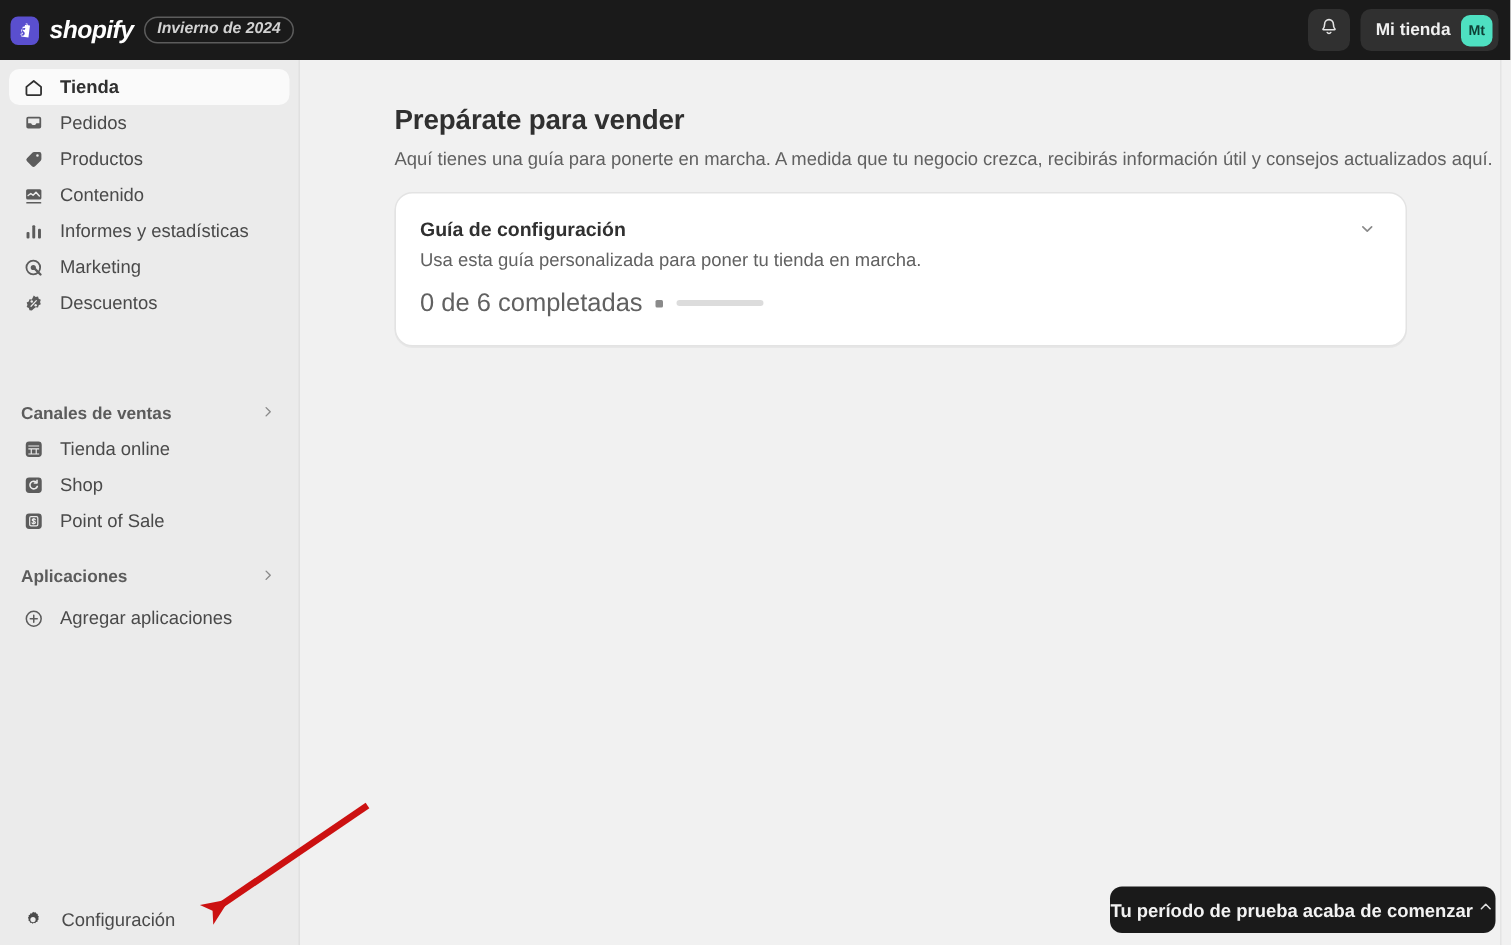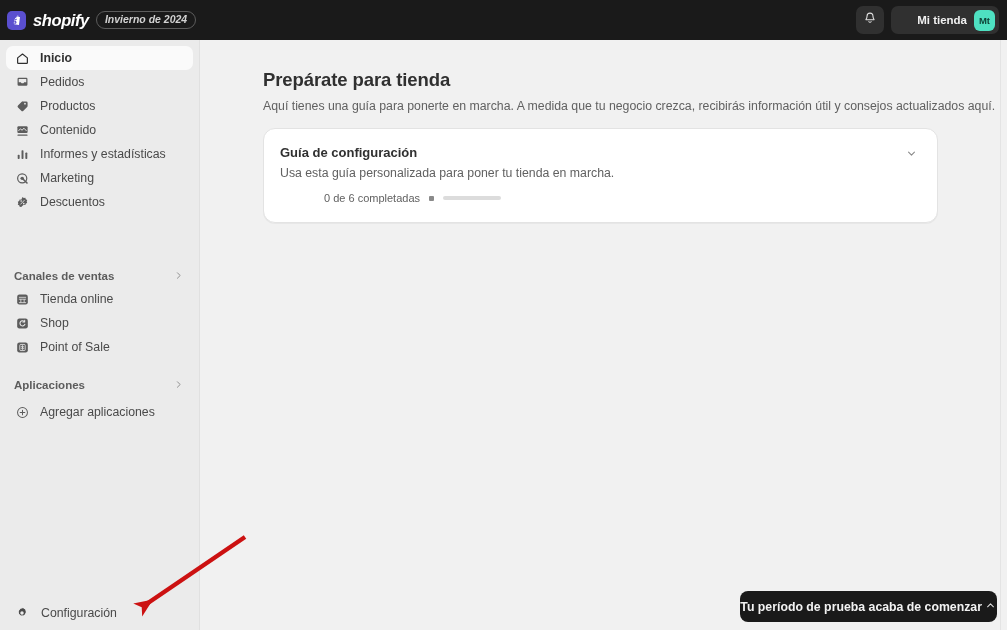--- a/index.html
+++ b/index.html
@@ -44,21 +44,21 @@
   .topright{
     position:absolute; right:8px; top:6px; height:28px;
     display:flex; align-items:center; gap:7px;
   }
   .bell-btn{
     width:28px; height:28px; border-radius:7px; background:#303030;
     display:flex; align-items:center; justify-content:center;
   }
   .store-chip{
     height:28px; background:#303030; border-radius:7px;
-    display:flex; align-items:center; gap:7px; padding:0 4px 0 26px;
+    display:flex; align-items:center; gap:7px; padding:0 4px 0 10px;
   }
   .store-chip .nm{ color:#f0f0f0; font-size:11.5px; font-weight:700; }
   .avatar{
     width:21px; height:21px; border-radius:6px; background:#4ee0c1;
     color:#0e3f35; font-size:9.5px; font-weight:600;
     display:flex; align-items:center; justify-content:center;
   }
 
   
   .sidebar{
@@ -108,21 +108,21 @@
   .card{
     position:absolute; left:63px; top:88px; width:675px;
     background:#fff; border:1px solid #e3e3e3; border-radius:12px;
     box-shadow:0 1px 0 rgba(0,0,0,0.04);
     padding:16px 16px 18px;
   }
   .card-top{ display:flex; align-items:flex-start; justify-content:space-between; }
   .card-title{ font-size:13px; font-weight:700; color:#303030; }
   .card-sub{ margin-top:6px; font-size:12.3px; color:#616161; }
   .progress-row{ margin-top:12px; display:flex; align-items:center; gap:9px; }
-  .progress-label{ font-size:11px; color:#616161;margin-left:44px; }
+  .progress-label{ font-size:17px; color:#616161; }
   .progress-dot{ width:5px; height:5px; border-radius:1px; background:#8a8a8a; flex:none; }
   .progress-track{ width:58px; height:4px; border-radius:2px; background:#dcdcdc; }
   .chev-btn{ width:20px; height:20px; display:flex; align-items:center; justify-content:center; }
 
   
   .scroll-gutter{
     position:absolute; right:0; top:40px; width:7px; height:590px; background:#f1f1f1;
     border-left:1px solid #e4e4e4;
   }
 
@@ -186,21 +186,21 @@
   <div class="sidebar">
 
     <div class="nav-top">
 
       <div class="nav-item active">
         <span class="ico">
           <svg width="15" height="15" viewBox="0 0 20 20" fill="none" stroke="#303030" stroke-width="1.6" stroke-linejoin="round">
             <path d="M3.5 9.2 10 4l6.5 5.2v6.3a1 1 0 0 1-1 1h-11a1 1 0 0 1-1-1V9.2z"></path>
           </svg>
         </span>
-        <span class="lbl">Inicio</span>
+        <span class="lbl">Tienda</span>
       </div>
 
       <div class="nav-item">
         <span class="ico">
           <svg width="15" height="15" viewBox="0 0 20 20" fill="#5c5c5c">
             <path d="M3.4 5.4A1.6 1.6 0 0 1 5 3.8h10a1.6 1.6 0 0 1 1.6 1.6v7.2A1.6 1.6 0 0 1 15 14.2H5a1.6 1.6 0 0 1-1.6-1.6V5.4zm1.6 0v4.1h2.4a.6.6 0 0 1 .6.5c.1.6.6 1 1 1h2c.4 0 .9-.4 1-1a.6.6 0 0 1 .6-.5H15V5.4H5z"></path>
           </svg>
         </span>
         <span class="lbl">Pedidos</span>
       </div>
@@ -333,21 +333,21 @@
           <circle cx="10" cy="10" r="2.5" fill="#ebebeb"></circle>
         </svg>
       </span>
       <span>Configuración</span>
     </div>
   </div>
 
   <div class="main">
 
     <div class="page-head">
-      <div class="page-title">Prepárate para tienda</div>
+      <div class="page-title">Prepárate para vender</div>
       <div class="page-sub">Aquí tienes una guía para ponerte en marcha. A medida que tu negocio crezca, recibirás información útil y consejos actualizados aquí.</div>
     </div>
 
     <div class="card">
       <div class="card-top">
         <div>
           <div class="card-title">Guía de configuración</div>
           <div class="card-sub">Usa esta guía personalizada para poner tu tienda en marcha.</div>
         </div>
         <div class="chev-btn">

